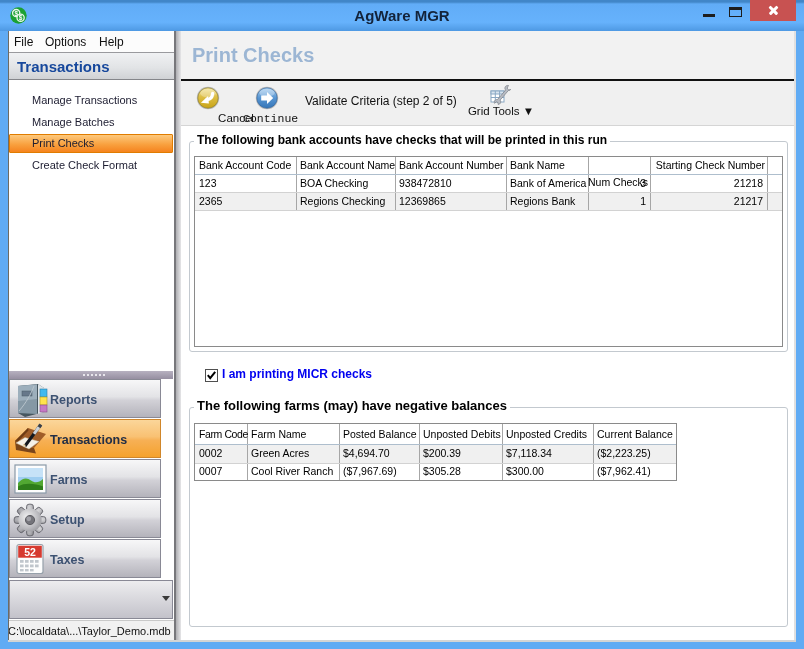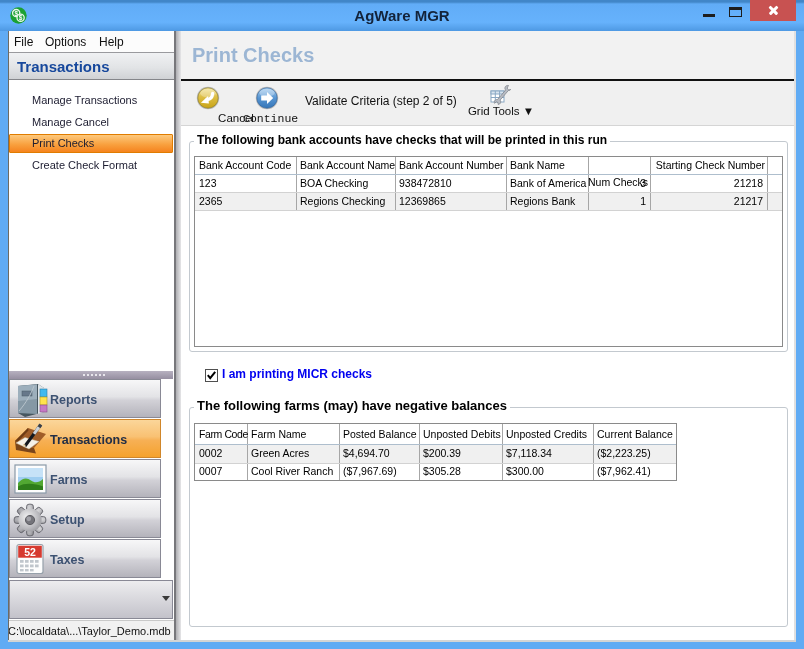--- a/index.html
+++ b/index.html
@@ -77,21 +77,21 @@
     <div id="sidebar" class="abs"></div>
     <div id="menubar" class="abs">
         <span style="left:6px;">File</span>
         <span style="left:37px;">Options</span>
         <span style="left:91px;">Help</span>
       </div>
     <div id="transhdr" class="abs">
         <b>Transactions</b>
       </div>
     <div class="sideitem abs" style="top:63px;">Manage Transactions</div>
-    <div class="sideitem abs" style="top:85px;">Manage Cancel</div>
+    <div class="sideitem abs" style="top:85px;">Manage Batches</div>
     <div id="pc-hl" class="abs"></div>
     <div class="sideitem abs" style="top:106px;">Print Checks</div>
     <div class="sideitem abs" style="top:128px;">Create Check Format</div>
     <div id="splitter" class="abs">
         <div class="abs" style="left:74px;top:3px;width:22px;height:2px;background:repeating-linear-gradient(90deg,#e8e6ec 0,#e8e6ec 2px,transparent 2px,transparent 4px);"></div>
       </div>
     <div id="nav-reports" class="navbtn abs" style="top:348px;">
         <span class="lbl">Reports</span>
       <svg class="abs" style="left:3px;top:2px;" width="36" height="36" viewBox="0 0 36 36">
         <polygon points="5,4 25,2 31,6 31,30 12,35 5,31" fill="#46565f"></polygon>

